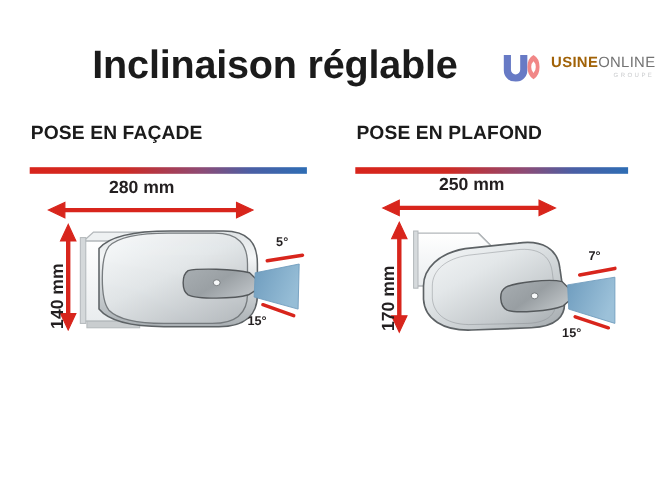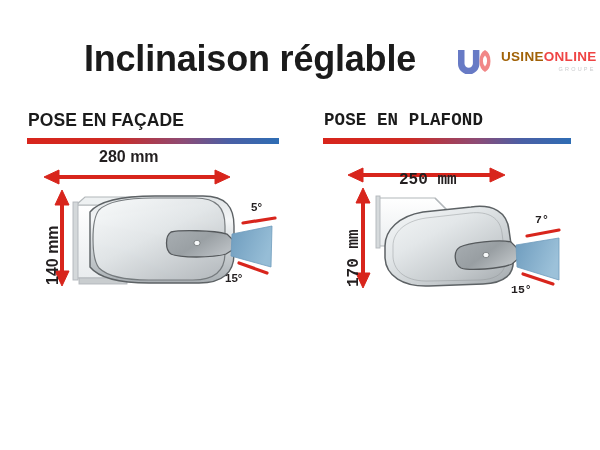--- a/index.html
+++ b/index.html
@@ -48,42 +48,42 @@
   #logo-text-wrap {
     margin-left: 7px;
     line-height: 1;
   }
   #logo-word {
     font-size: 13.5px;
     letter-spacing: 0.3px;
     white-space: nowrap;
   }
   .logo-usine { font-weight: bold; color: #a16207; }
-  .logo-online { font-weight: bold; color: #ef4444; }
+  .logo-online { font-weight: normal; color: #737373; }
   #logo-sub {
     margin-top: 3px;
     font-size: 5.5px;
     letter-spacing: 2.2px;
     color: #c9cbcd;
     text-align: right;
     padding-right: 1px;
   }
 
   
   .panel { position: absolute; top: 110px; height: 230px; }
   #panel-left  { left: 27px;  width: 252px; }
-  #panel-right { left: 323px; width: 248px; font-family: Liberation Mono, monospace; }
+  #panel-right { left: 323px; width: 248px; }
 
   .panel-heading {
     font-size: 17.5px;
     font-weight: bold;
     color: #1b1b1b;
     letter-spacing: 0.1px;
     margin: 0;
-    padding: 0 0 2px 1px;
+    padding: 0 0 16px 1px;
     height: 26px;
   }
   .panel-rule {
     height: 6px;
     width: 100%;
     background: linear-gradient(to right, #d8251c 0%, #cf2a23 34%, #8d4b75 62%, #4a5fa5 80%, #2e6db4 100%);
   }
 
   .diagram {
     position: relative;
@@ -322,21 +322,21 @@
       <g>
         <path d="M193 95 L236 88 L236 130 L194 117 Z" fill="url(#wedgeGradR)" stroke="#6f9cbd" stroke-width="0.8"></path>
       </g>
 
       <g stroke="#d8251c" stroke-width="3.2" stroke-linecap="round">
         <line x1="204" y1="86" x2="236" y2="80"></line>
         <line x1="200" y1="124" x2="230" y2="134"></line>
       </g>
     </svg>
 
-    <div class="dim-label" style="left:76px; top:-4px;margin-top:25px;">250 mm</div>
+    <div class="dim-label" style="left:76px; top:-4px;">250 mm</div>
 
     <div class="dim-label dim-vert" style="left:22px; top:137px;">170 mm</div>
 
     <div class="ang-label" style="left:212px; top:63px;">7°</div>
 
     <div class="ang-label" style="left:188px; top:133px;">15°</div>
   </div>
 </div>
 
 </body></html>

